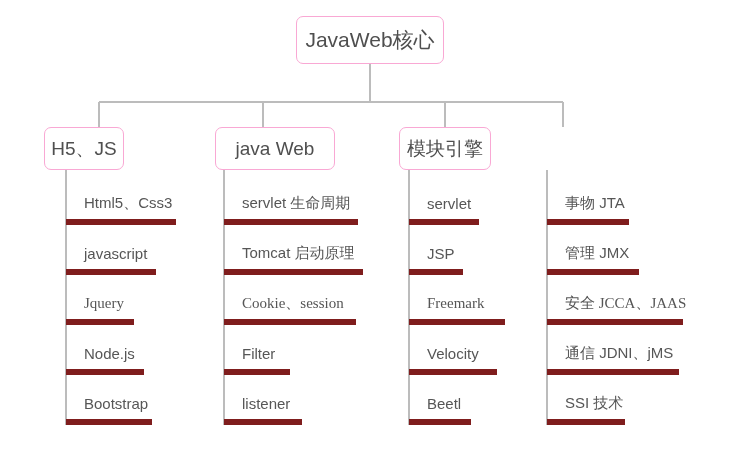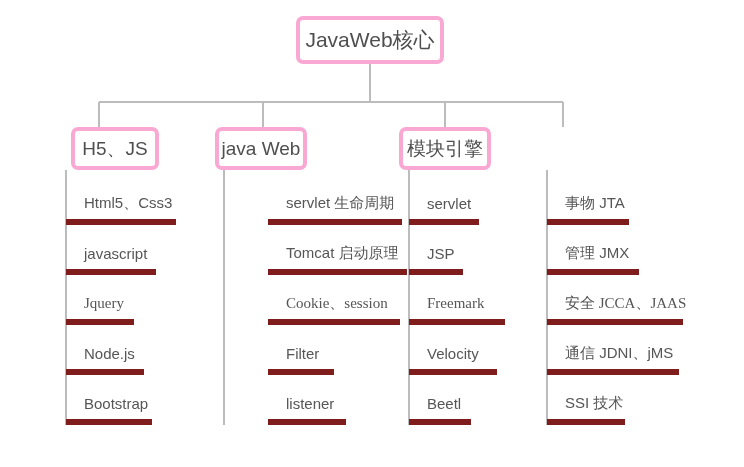--- a/index.html
+++ b/index.html
@@ -27,42 +27,42 @@
     left: 0;
     top: 0;
     width: 744px;
     height: 467px;
   }
 
   
   .node {
     position: absolute;
     box-sizing: border-box;
-    border: 4px solid #f9a8d4;
+    border: 1px solid #f9a8d4;
     border-radius: 7px;
     background: #ffffff;
     display: flex;
     align-items: center;
     justify-content: center;
     color: #4f4f4f;
     white-space: nowrap;
   }
   .node-root {
     left: 296px;
     top: 16px;
     width: 148px;
     height: 48px;
     font-size: 21px;
   }
   .node-l2 {
     height: 43px;
     font-size: 19px;
   }
-  .n-h5   { left: 71px;  top: 127px; width: 88px; }
-  .n-jw   { left: 215px; top: 127px; width: 92px; }
+  .n-h5   { left: 44px;  top: 127px; width: 80px; }
+  .n-jw   { left: 215px; top: 127px; width: 120px; }
   .n-me   { left: 399px; top: 127px; width: 92px; }
   .n-qt   { left: 534px; top: 127px; width: 58px; }
 
   
   .leaf-col {
     position: absolute;
   }
   .leaf {
     position: absolute;
     box-sizing: border-box;
@@ -74,21 +74,21 @@
     color: #565656;
     white-space: nowrap;
     padding-left: 18px;
   }
   .col1 { left: 66px;  top: 187px; }
   .col2 { left: 224px; top: 187px; }
   .col3 { left: 409px; top: 187px; }
   .col4 { left: 547px; top: 187px; }
 
   .col1 .leaf { width: 110px; }
-  .col2 .leaf { width: 134px; margin-left: 44px; }
+  .col2 .leaf { width: 134px; }
   .col3 .leaf { width: 96px; }
   .col4 .leaf { width: 82px; }
 
   
   .col1 .leaf:nth-child(1) { width: 110px; }
   .col1 .leaf:nth-child(2) { width: 90px; }
   .col1 .leaf:nth-child(3) { width: 68px; }
   .col1 .leaf:nth-child(4) { width: 78px; }
   .col1 .leaf:nth-child(5) { width: 86px; }
 

